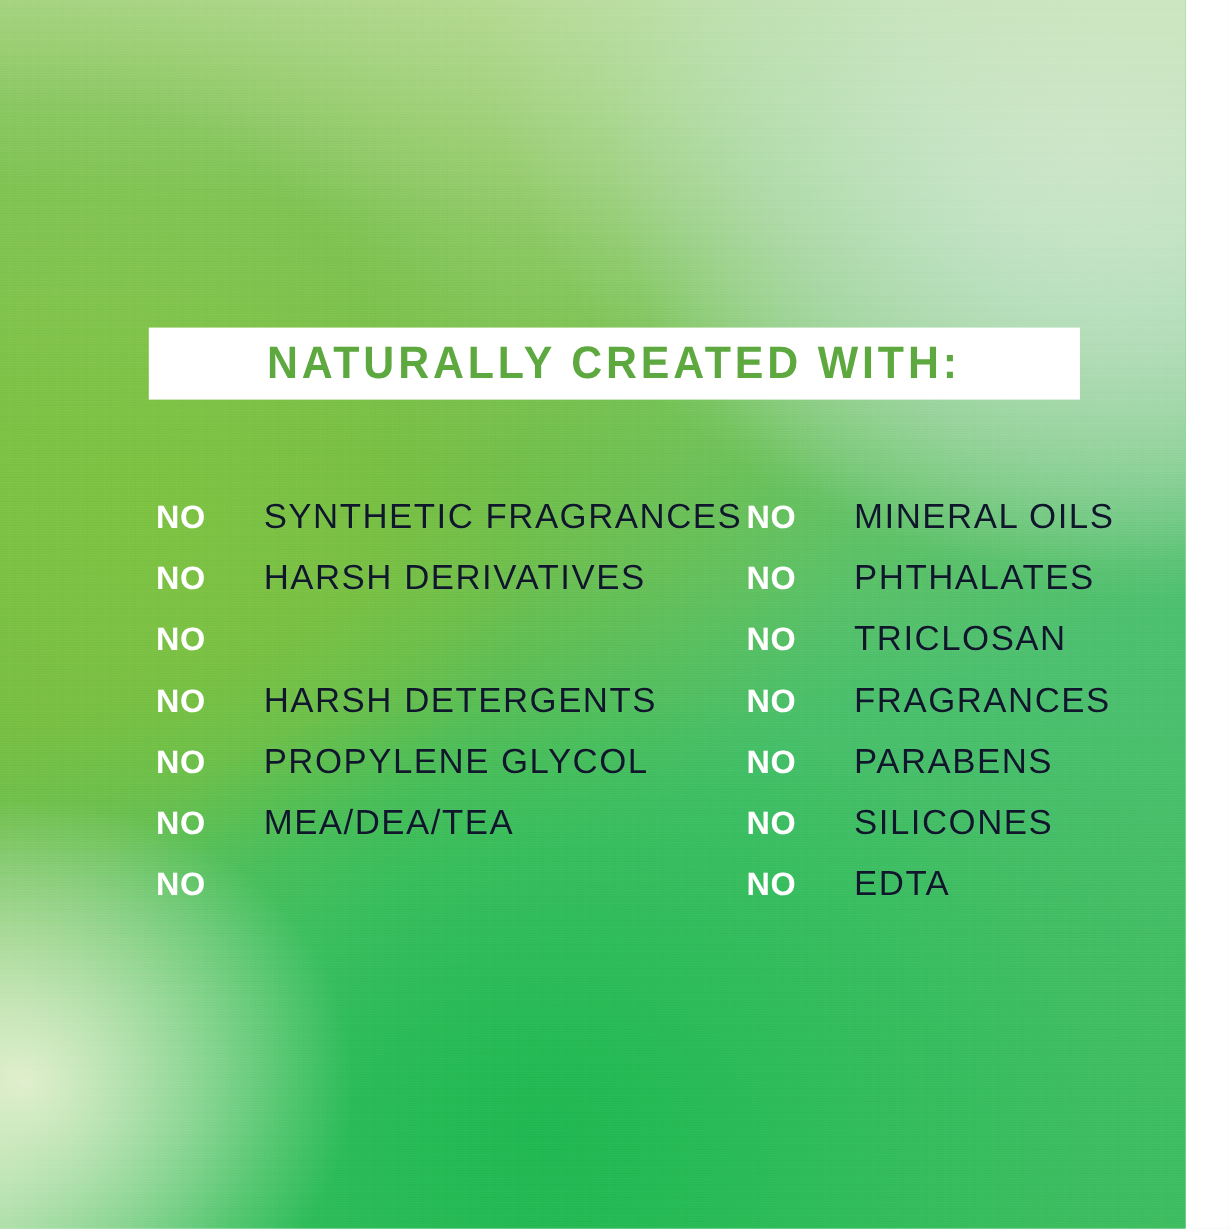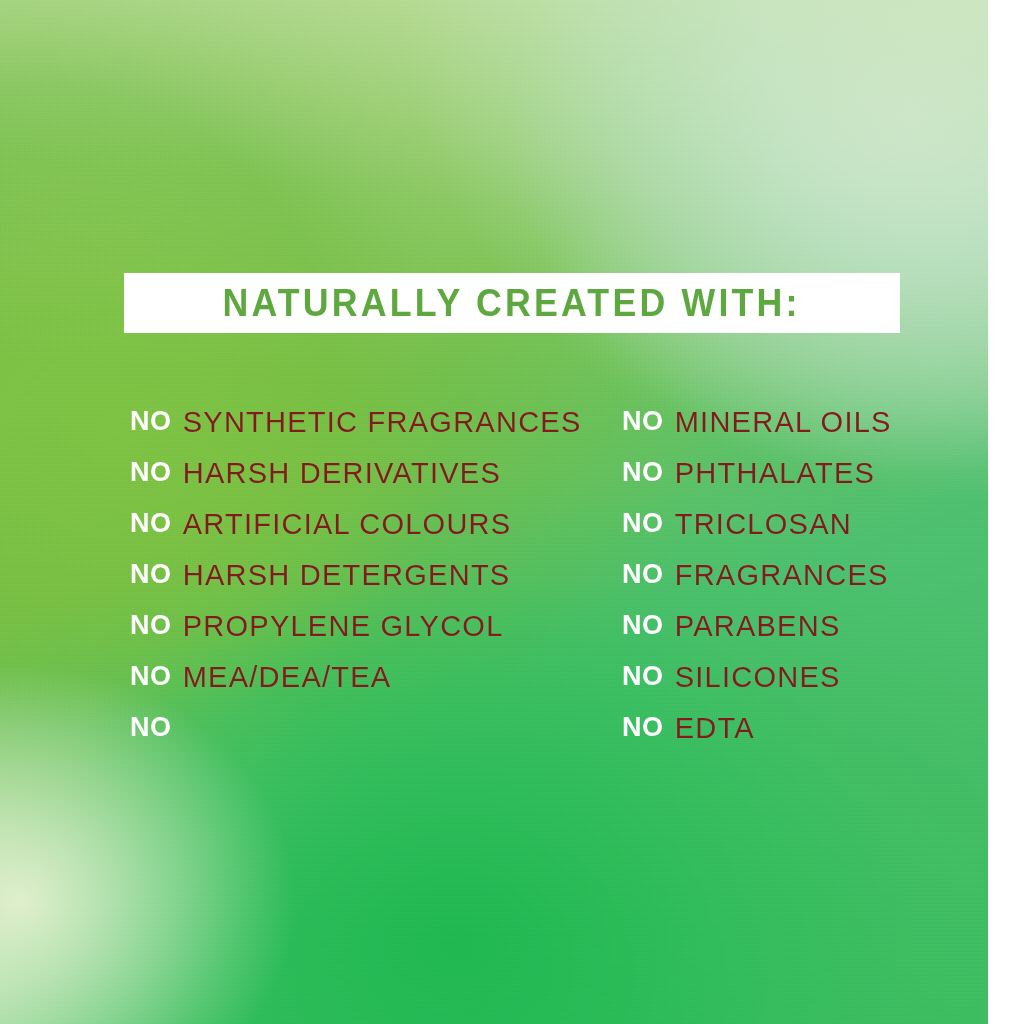--- a/index.html
+++ b/index.html
@@ -101,35 +101,36 @@
   .column {
     position: absolute;
     top: 0;
   }
 
   .column-left  { left: 130px; }
   .column-right { left: 622px; }
 
   .no-row {
     display: flex;
-    align-items: flex-start;
+    align-items: center;
     height: 51px;
     white-space: nowrap;
+    gap: 37px;
   }
 
   .no-tag {
     color: #ffffff;
     font-size: 27px;
     font-weight: 700;
     letter-spacing: 0.6px;
     margin-right: 11px;
   }
 
   .no-item {
-    color: #7f1d1d;
+    color: #0f172a;
     font-size: 29px;
     font-weight: 300;
     letter-spacing: 1.25px;
     text-shadow: 0 0 1px rgba(255,255,255,0.18);
   }
 </style>
 </head>
 <body>
 
 <div class="canvas">
@@ -152,21 +153,20 @@
       <div class="no-row">
         <span class="no-tag">NO</span>
         <span class="no-item">SYNTHETIC FRAGRANCES</span>
       </div>
       <div class="no-row">
         <span class="no-tag">NO</span>
         <span class="no-item">HARSH DERIVATIVES</span>
       </div>
       <div class="no-row">
         <span class="no-tag">NO</span>
-        <span class="no-item">ARTIFICIAL COLOURS</span>
       </div>
       <div class="no-row">
         <span class="no-tag">NO</span>
         <span class="no-item">HARSH DETERGENTS</span>
       </div>
       <div class="no-row">
         <span class="no-tag">NO</span>
         <span class="no-item">PROPYLENE GLYCOL</span>
       </div>
       <div class="no-row">

